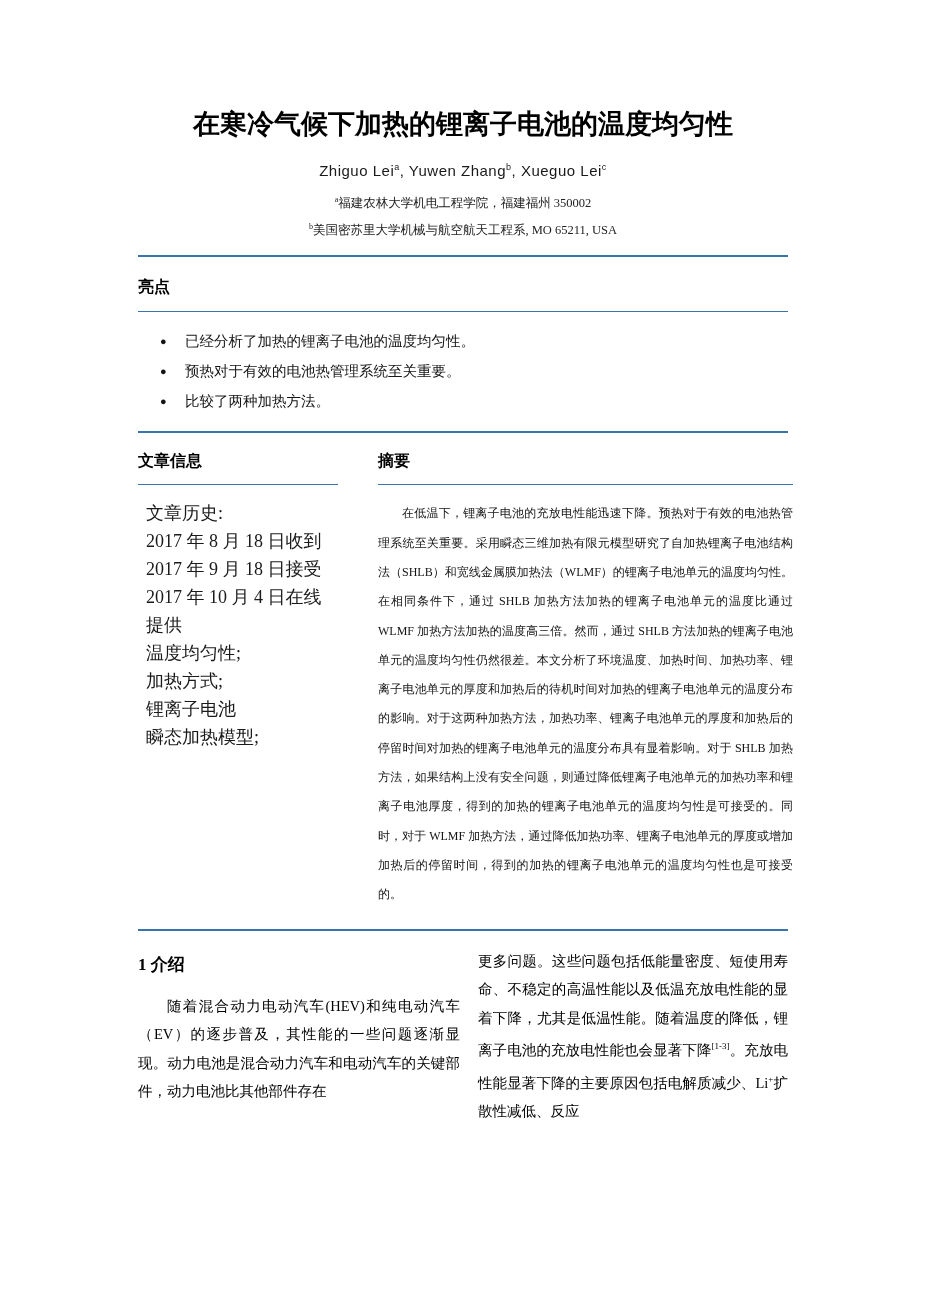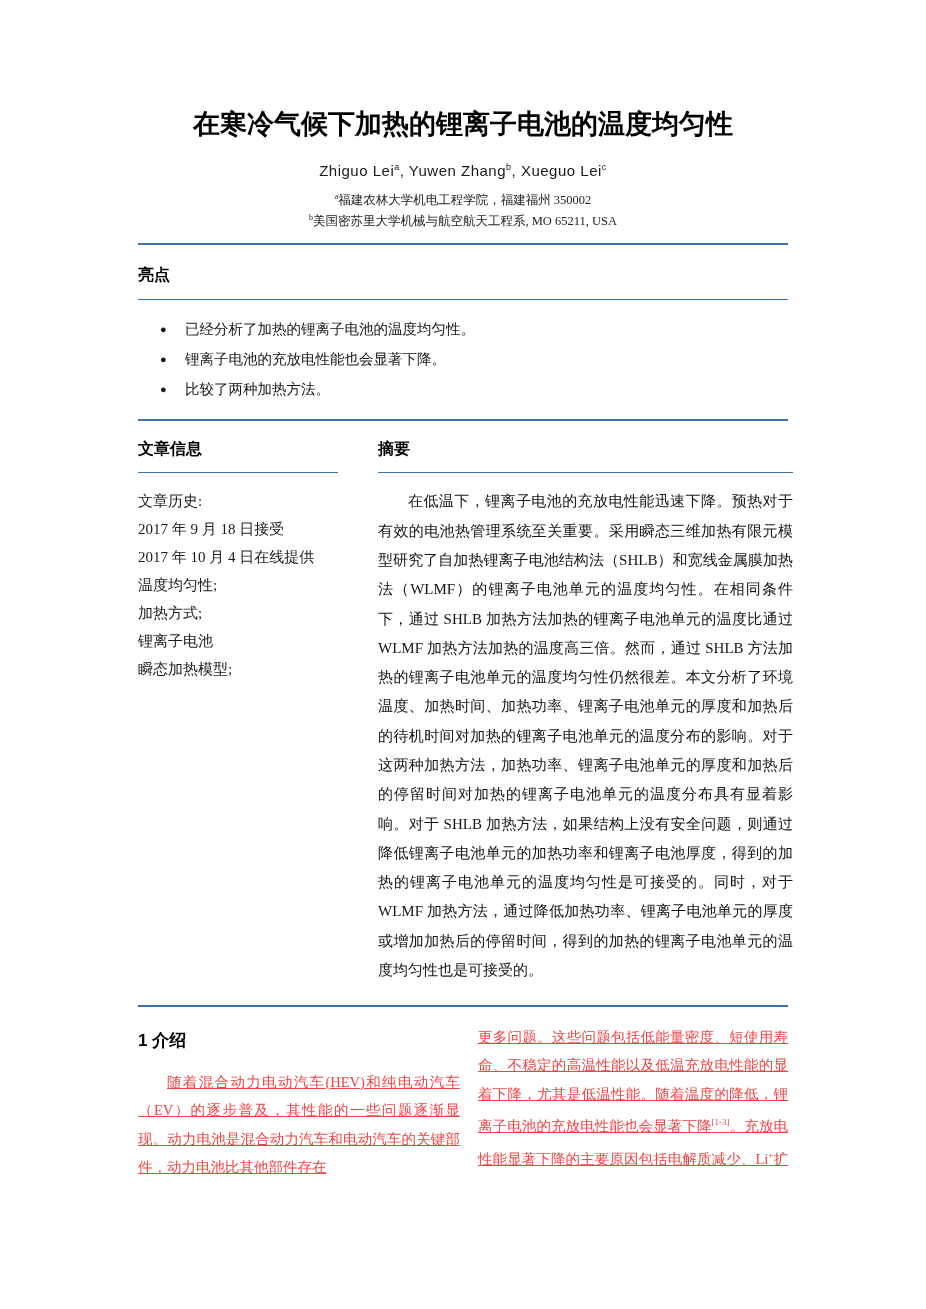--- a/index.html
+++ b/index.html
@@ -26,21 +26,21 @@
     font-family:Liberation Sans, sans-serif;
     font-size:15px;
     letter-spacing:0.5px;
     color:#1a1a1a;
   }
   .authors sup{font-size:9px;}
   .affils{
     margin-top:9px;
     text-align:center;
     font-size:12.5px;
-    line-height:18px;
+    line-height:24px;
     color:#222;
   }
   .affils sup{font-size:8px;}
   .rule{
     height:1.5px;
     background:#3b73ad;
     border:none;
     width:100%;
   }
   .rule-top{margin-top:13px;}
@@ -75,59 +75,58 @@
     column-gap:40px;
   }
   .col-head{
     margin:0;
     font-family:"Liberation Sans","DejaVu Sans",sans-serif;
     font-weight:bold;
     font-size:16px;
     color:#000;
   }
   .col-rule{margin-top:12px;}
-  .info-body{margin-top:14px;font-size:15px;line-height:28px;color:#1a1a1a;}
+  .info-body{margin-top:14px;font-size:18px;line-height:28px;color:#1a1a1a;margin-left:8px;}
   .info-line{display:block;}
   .kw-label{
     display:block;
     margin-top:12px;
     font-family:"Liberation Sans","DejaVu Sans",sans-serif;
     font-weight:bold;
     color:#000;
   }
   .abs-body{
     margin:14px 0 0 0;
-    font-size:15px;
+    font-size:12px;
     line-height:29.3px;
     text-align:justify;
     text-indent:2em;
     color:#141414;
   }
   .rule-bottom{margin-top:20px;}
   
   .grid-intro{
     margin-top:16px;
     display:grid;
     grid-template-columns:322px 310px;
     column-gap:18px;
   }
   .intro-head{
     margin:6px 0 0 0;
-    font-family:Liberation Sans, sans-serif;
+    font-family:Liberation Serif, serif;
     font-weight:bold;
     font-size:17px;
     color:#000;
   }
   .intro-par{
     margin:16px 0 0 0;
     font-size:14.5px;
     line-height:28.5px;
     text-align:justify;
-    color:#ef4444;
-    text-decoration:underline;
+    color:#000000;
   }
   .indent{text-indent:2em;}
   .intro-par-right{margin-top:0;}
   .intro-par sup{font-size:9px;}
 </style>
 </head>
 <body>
 
 <div class="page">
   <div class="content">
@@ -147,36 +146,37 @@
 
     <div class="rule rule-under-hl"></div>
 
     <div class="hl-list">
       <div class="hl-item">
           <span class="bullet">●</span>
           <span>已经分析了加热的锂离子电池的温度均匀性。</span>
         </div>
       <div class="hl-item">
           <span class="bullet">●</span>
-          <span>锂离子电池的充放电性能也会显著下降。</span>
+          <span>预热对于有效的电池热管理系统至关重要。</span>
         </div>
       <div class="hl-item">
           <span class="bullet">●</span>
           <span>比较了两种加热方法。</span>
         </div>
     </div>
 
     <div class="rule rule-after-hl"></div>
 
     <div class="grid-ia">
       <div class="col-info">
         <h2 class="col-head">文章信息</h2>
         <div class="rule col-rule"></div>
         <div class="info-body">
           <span class="info-line">文章历史:</span>
+          <span class="info-line">2017 年 8 月 18 日收到</span>
           <span class="info-line">2017 年 9 月 18 日接受</span>
           <span class="info-line">2017 年 10 月 4 日在线提供</span>
           <span class="info-line">温度均匀性;</span>
           <span class="info-line">加热方式;</span>
           <span class="info-line">锂离子电池</span>
           <span class="info-line">瞬态加热模型;</span>
         </div>
       </div>
       <div class="col-abs">
         <h2 class="col-head">摘要</h2>

